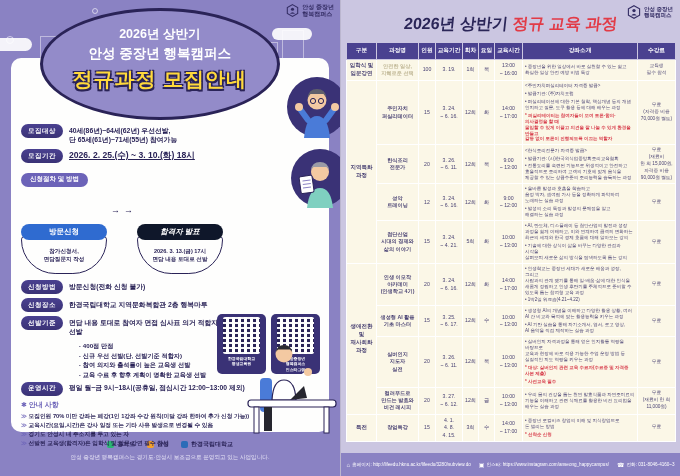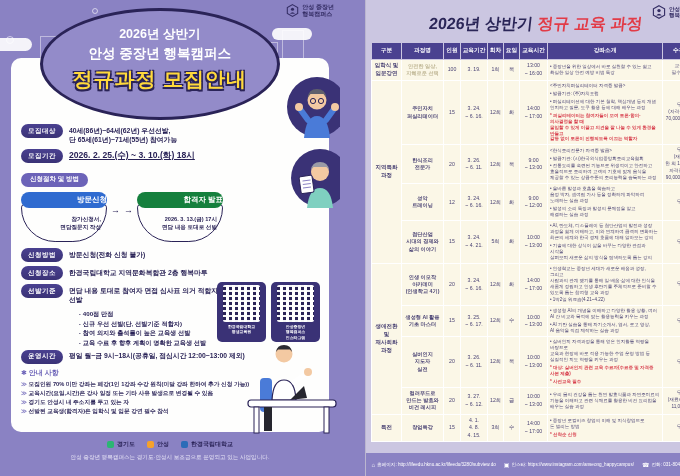--- a/index.html
+++ b/index.html
@@ -1,40 +1,40 @@
 <!DOCTYPE html>
 <html><head>
 <meta charset="utf-8">
 <style>
   html,body{margin:0;padding:0;}
-  .stage{width:680px;height:476px;display:flex;font-family:"Liberation Sans","DejaVu Sans",sans-serif;overflow:hidden;background:#8A82C3;gap:25px;}
+  .stage{width:680px;height:476px;display:flex;font-family:"Liberation Sans","DejaVu Sans",sans-serif;overflow:hidden;background:#8A82C3;}
   
   .poster-left{width:340px;height:476px;background:#8A82C3;position:relative;overflow:hidden;flex:0 0 340px;}
   .cloud{position:absolute;background:rgba(255,255,255,.9);border-radius:20px;}
   .deco-bldg{position:absolute;border:1.5px solid rgba(255,255,255,.45);border-bottom:none;}
   .deco-dot{position:absolute;border:1.5px solid rgba(255,255,255,.6);border-radius:50%;width:6px;height:6px;}
   .logo-tl{position:absolute;top:4px;right:6px;display:flex;gap:3px;align-items:center;color:#2A2357;z-index:5;}
   .logo-txt{font-size:6px;font-weight:bold;line-height:1.15;color:#332C63;}
   .oval{position:absolute;top:8px;left:47%;transform:translateX(-50%);width:240px;height:112px;border:3px solid #2A2357;border-radius:50%;background:#938BC9;text-align:center;z-index:3;padding-top:15px;box-sizing:border-box;}
   .t1{color:#fff;font-size:12.5px;font-weight:bold;}
   .t2{color:#fff;font-size:13.5px;font-weight:bold;margin-top:2px;text-align:center;}
   .t3{color:#FFD93B;font-size:20px;font-weight:900;margin-top:3px;letter-spacing:1px;
       text-shadow:1.5px 1.5px 0 #2A2357,-1.5px 1.5px 0 #2A2357,1.5px -1.5px 0 #2A2357,-1.5px -1.5px 0 #2A2357,0 2px 0 #2A2357;}
   .card{position:absolute;top:58px;left:11px;width:318px;height:374px;background:#FEFEFD;border-radius:10px;z-index:2;padding:66px 9px 4px 10px;box-sizing:border-box;}
   .frow{display:flex;align-items:flex-start;margin-bottom:4px;}
   .frow.narrow{padding-right:52px;}
   .badge{flex:0 0 auto;background:linear-gradient(#4A4190,#3A3276);color:#fff;font-size:6.5px;font-weight:bold;padding:2.5px 7px;border-radius:7px;margin-right:6px;letter-spacing:.5px;white-space:nowrap;}
   .fval{font-size:6.8px;color:#2A2357;white-space:pre-line;line-height:1.45;padding-top:1.5px;font-weight:bold;}
   .fval.big{font-size:8.6px;font-weight:900;padding-top:0;text-decoration:underline;}
   .sec-badge{display:inline-block;background:#6C63B8;color:#fff;font-size:6.5px;font-weight:bold;padding:2.5px 9px;border-radius:7px;margin:1px 0 5px;}
   .process{display:flex;align-items:flex-start;justify-content:flex-start;margin-bottom:6px;padding-right:30px;gap:4px;}
-  .step{width:86px;text-align:right;}
+  .step{width:86px;text-align:center;margin-top:32px;}
   .step-head{border-radius:9px;color:#fff;font-weight:bold;font-size:7.5px;padding:3px 0;position:relative;z-index:1;}
   .step-head.blue{background:#2F6BD0;}
-  .step-head.purple{background:#15803d;}
+  .step-head.purple{background:#0f172a;font-style:italic;}
   .sfx{color:#FFD93B;}
   .step-body{border:1.3px solid #2A2357;border-radius:6px 6px 42px 42px;margin-top:-5px;padding:11px 5px 9px;font-size:5.6px;color:#2A2357;white-space:pre-line;line-height:1.55;min-height:30px;box-sizing:border-box;font-weight:bold;}
   .arrow{font-size:9px;color:#2A2357;margin-top:13px;font-weight:bold;}
   .sel-block{position:relative;padding-right:98px;min-height:62px;}
   .qrs{position:absolute;right:0;top:-2px;display:flex;gap:5px;}
   .qr{width:45px;background:#3A3276;border-radius:5px;padding:3px 2px 2px;text-align:center;}
   .qimg{width:37px;height:37px;margin:0 auto;border-radius:2px;background:
     repeating-linear-gradient(0deg,rgba(255,255,255,.95) 0 2px,transparent 2px 5px),
     repeating-linear-gradient(90deg,#2A2357 0 3px,#fff 3px 6px);}
   .qcap{color:#fff;font-size:3.9px;line-height:1.35;margin-top:2px;white-space:pre-line;font-weight:bold;}

